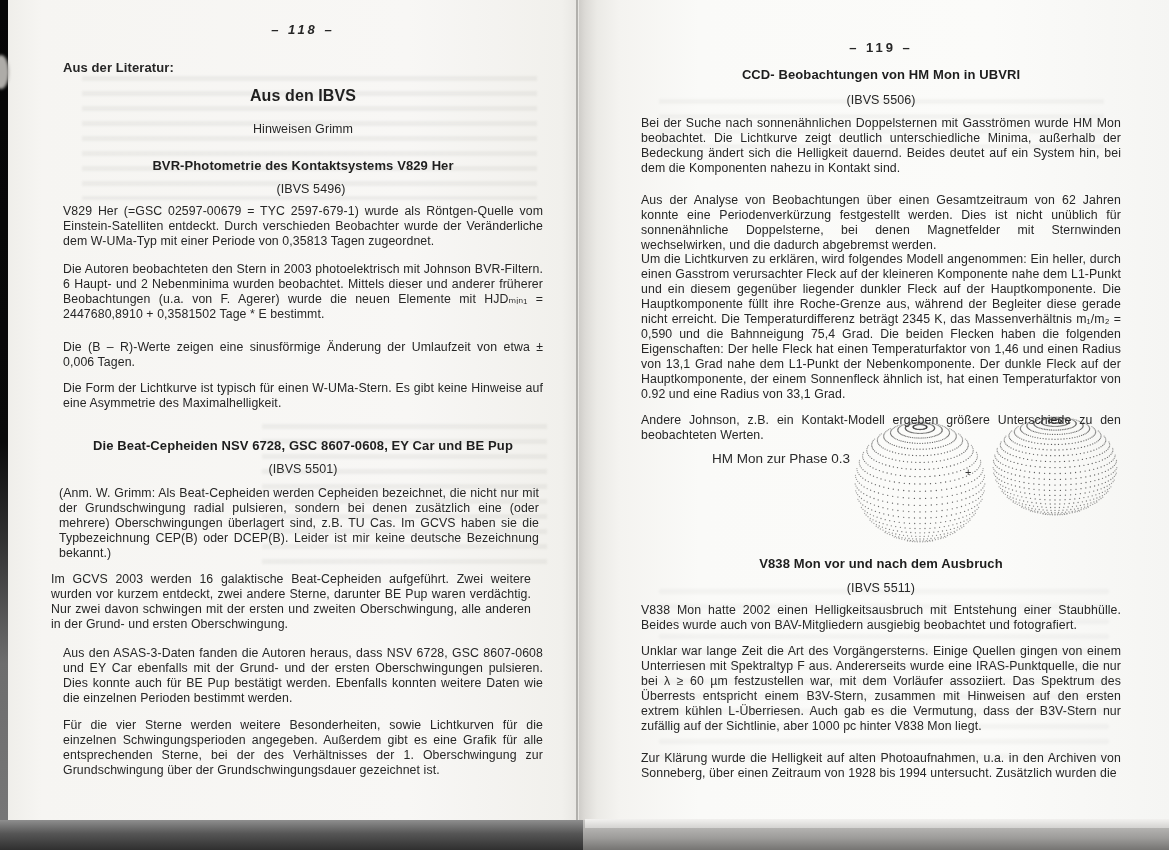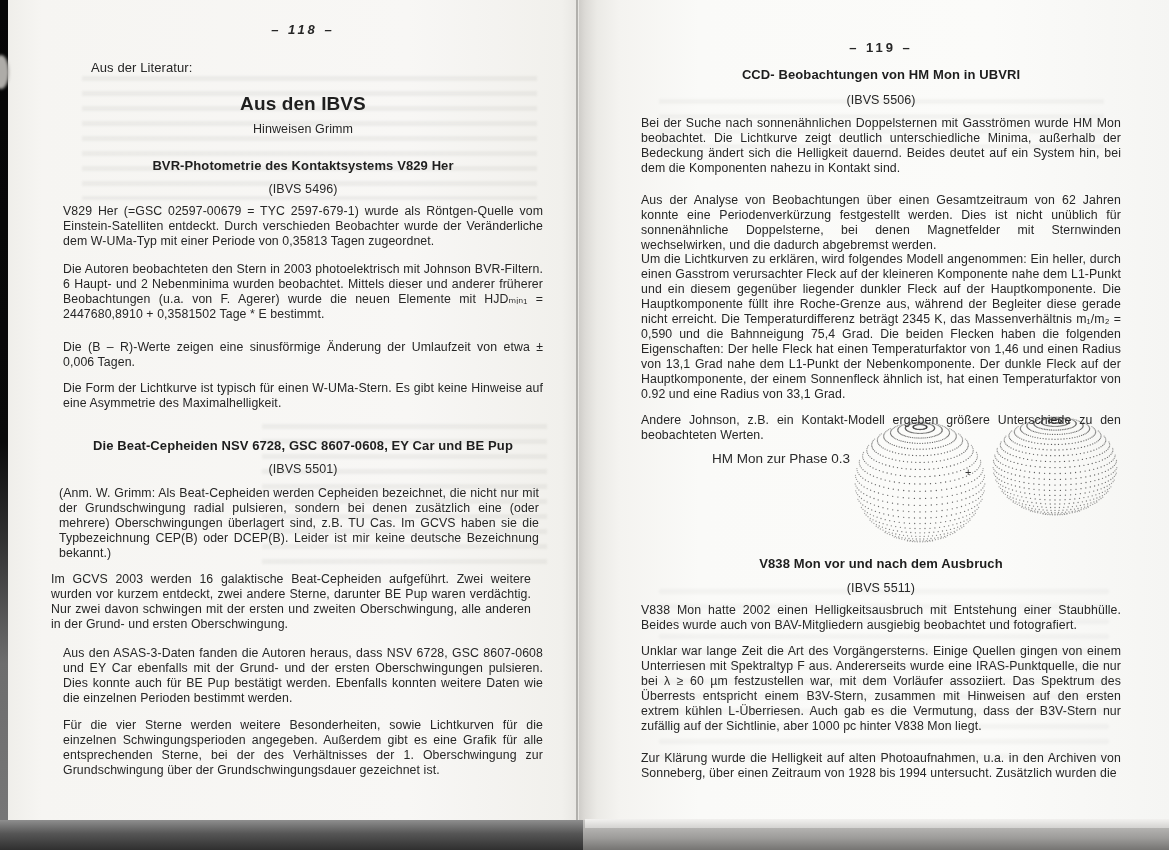--- a/index.html
+++ b/index.html
@@ -37,42 +37,42 @@
   .g2{left:255px;top:420px;width:285px;height:145px;}
   .g3{left:660px;top:95px;width:445px;height:55px;opacity:.4;}
   .g4{left:660px;top:585px;width:450px;height:175px;opacity:.35;}
 
   
   .t{position:absolute;width:480px;font-size:12.3px;line-height:15px;letter-spacing:.1px;}
   .just{text-align:justify;text-justify:inter-word;}
   .ctr{text-align:center;}
   .b{font-weight:bold;color:#1d1d1d;}
   .pgnum{font-weight:bold;letter-spacing:3px;font-size:13px;}
-  .kicker{font-weight:normal;font-size:13px;margin-left:28px;}
+  .kicker{font-weight:bold;font-size:13px;}
   .ref{font-size:12.5px;}
 
   .fig-caption{position:absolute;font-size:13.5px;color:#2a2a2a;}
   .fig-svg{position:absolute;}
 </style>
 </head>
 <body>
 
 <div class="scan">
 
   <div class="page page-left">
     <div class="ghost g1"></div>
     <div class="ghost g2"></div>
 
     <div class="t ctr pgnum" style="left:56px;top:22px;font-style:italic;">–  118  –</div>
     <div class="t kicker" style="left:56px;top:60px;">Aus der Literatur:</div>
-    <div class="t ctr b" style="left:56px;top:96px;font-size:19px;">Aus den IBVS</div>
+    <div class="t ctr b" style="left:56px;top:88px;font-size:16px;">Aus den IBVS</div>
     <div class="t ctr" style="left:56px;top:122px;font-size:12.5px;">Hinweisen Grimm</div>
 
     <div class="t ctr b" style="left:56px;top:158px;font-size:13px;">BVR-Photometrie des Kontaktsystems V829 Her</div>
-    <div class="t ctr ref" style="left:56px;top:182px;">(IBVS 5496)</div>
+    <div class="t ctr ref" style="left:64px;top:182px;">(IBVS 5496)</div>
     <div class="t just" style="left:56px;top:204px;">V829 Her (=GSC 02597-00679 = TYC 2597-679-1) wurde als Röntgen-Quelle vom Einstein-Satelliten entdeckt. Durch verschieden Beobachter wurde der Veränderliche dem W-UMa-Typ mit einer Periode von 0,35813 Tagen zugeordnet.</div>
     <div class="t just" style="left:56px;top:262px;">Die Autoren beobachteten den Stern in 2003 photoelektrisch mit Johnson BVR-Filtern. 6 Haupt- und 2 Nebenminima wurden beobachtet. Mittels dieser und anderer früherer Beobachtungen (u.a. von F. Agerer) wurde die neuen Elemente mit HJDₘᵢₙ₁ = 2447680,8910 + 0,3581502 Tage * E bestimmt.</div>
     <div class="t just" style="left:56px;top:340px;">Die (B – R)-Werte zeigen eine sinusförmige Änderung der Umlaufzeit von etwa ± 0,006 Tagen.</div>
     <div class="t just" style="left:56px;top:381px;">Die Form der Lichtkurve ist typisch für einen W-UMa-Stern. Es gibt keine Hinweise auf eine Asymmetrie des Maximalhelligkeit.</div>
 
     <div class="t ctr b" style="left:56px;top:438px;font-size:13px;">Die Beat-Cepheiden NSV 6728, GSC 8607-0608, EY Car und BE Pup</div>
     <div class="t ctr ref" style="left:56px;top:462px;">(IBVS 5501)</div>
     <div class="t just" style="left:52px;top:486px;">(Anm. W. Grimm: Als Beat-Cepheiden werden Cepheiden bezeichnet, die nicht nur mit der Grundschwingung radial pulsieren, sondern bei denen zusätzlich eine (oder mehrere) Oberschwingungen überlagert sind, z.B. TU Cas. Im GCVS haben sie die Typbezeichnung CEP(B) oder DCEP(B). Leider ist mir keine deutsche Bezeichnung bekannt.)</div>
     <div class="t just" style="left:44px;top:572px;">Im GCVS 2003 werden 16 galaktische Beat-Cepheiden aufgeführt. Zwei weitere wurden vor kurzem entdeckt, zwei andere Sterne, darunter BE Pup waren verdächtig. Nur zwei davon schwingen mit der ersten und zweiten Oberschwingung, alle anderen in der Grund- und ersten Oberschwingung.</div>
     <div class="t just" style="left:56px;top:646px;">Aus den ASAS-3-Daten fanden die Autoren heraus, dass NSV 6728, GSC 8607-0608 und EY Car ebenfalls mit der Grund- und der ersten Oberschwingungen pulsieren. Dies konnte auch für BE Pup bestätigt werden. Ebenfalls konnten weitere Daten wie die einzelnen Perioden bestimmt werden.</div>

